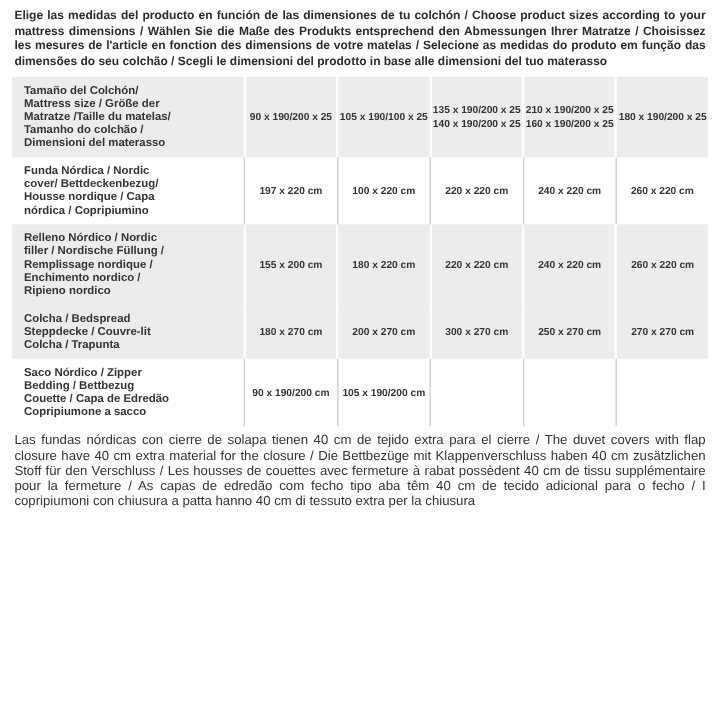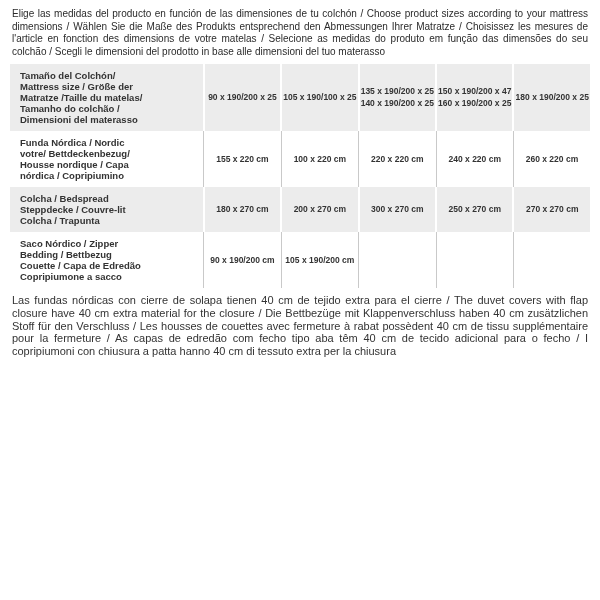--- a/index.html
+++ b/index.html
@@ -16,21 +16,21 @@
   }
   .page {
     box-sizing: border-box;
     width: 600px;
     height: 600px;
     padding: 8px 10px 6px 10px;
   }
   .intro {
     margin: 0 2px 6px 2px;
     font-size: 10px;
-    font-weight: normal;
+    font-weight: bold;
     color: #2b2b2b;
     text-align: justify;
     line-height: 12.6px;
   }
   table.size-table {
     width: 100%;
     border-collapse: collapse;
     table-layout: fixed;
   }
   table.size-table td {
@@ -84,31 +84,43 @@
       <tr class="shade">
         <td class="lbl">Tamaño del Colchón/
 Mattress size / Größe der
 Matratze /Taille du matelas/
 Tamanho do colchão /
 Dimensioni del materasso</td>
         <td class="val">90 x 190/200 x 25</td>
         <td class="val">105 x 190/100 x 25</td>
         <td class="val">135 x 190/200 x 25
 140 x 190/200 x 25</td>
-        <td class="val">150 x 190/200 x 47
+        <td class="val">210 x 190/200 x 25
 160 x 190/200 x 25</td>
         <td class="val">180 x 190/200 x 25</td>
       </tr>
       <tr>
         <td class="lbl">Funda Nórdica / Nordic
-votre/ Bettdeckenbezug/
+cover/ Bettdeckenbezug/
 Housse nordique / Capa
 nórdica / Copripiumino</td>
-        <td class="val">155 x 220 cm</td>
+        <td class="val">197 x 220 cm</td>
         <td class="val">100 x 220 cm</td>
+        <td class="val">220 x 220 cm</td>
+        <td class="val">240 x 220 cm</td>
+        <td class="val">260 x 220 cm</td>
+      </tr>
+      <tr class="shade">
+        <td class="lbl">Relleno Nórdico / Nordic
+filler / Nordische Füllung /
+Remplissage nordique /
+Enchimento nordico /
+Ripieno nordico</td>
+        <td class="val">155 x 200 cm</td>
+        <td class="val">180 x 220 cm</td>
         <td class="val">220 x 220 cm</td>
         <td class="val">240 x 220 cm</td>
         <td class="val">260 x 220 cm</td>
       </tr>
       <tr class="shade">
         <td class="lbl">Colcha / Bedspread
 Steppdecke / Couvre-lit
 Colcha / Trapunta</td>
         <td class="val">180 x 270 cm</td>
         <td class="val">200 x 270 cm</td>

